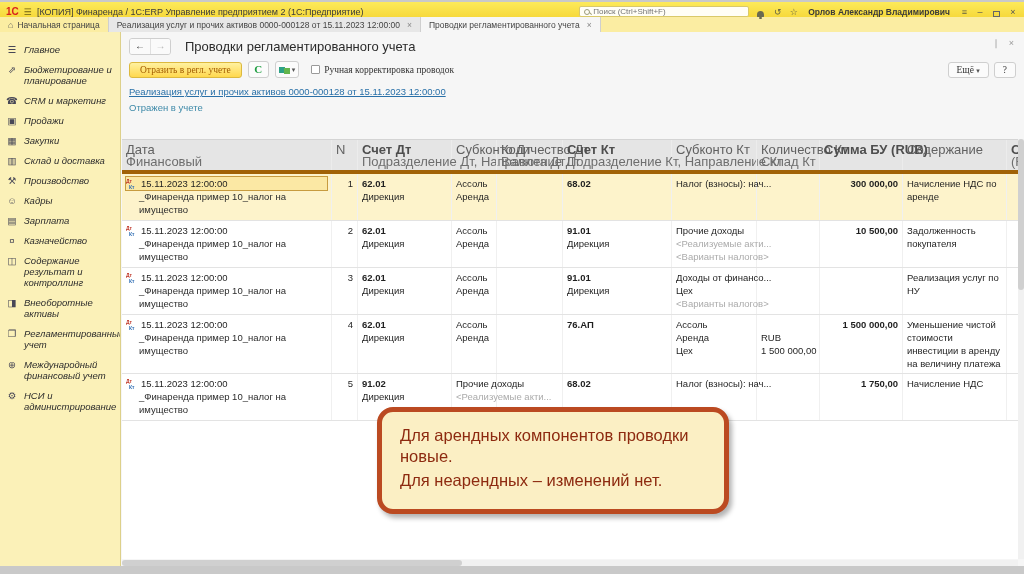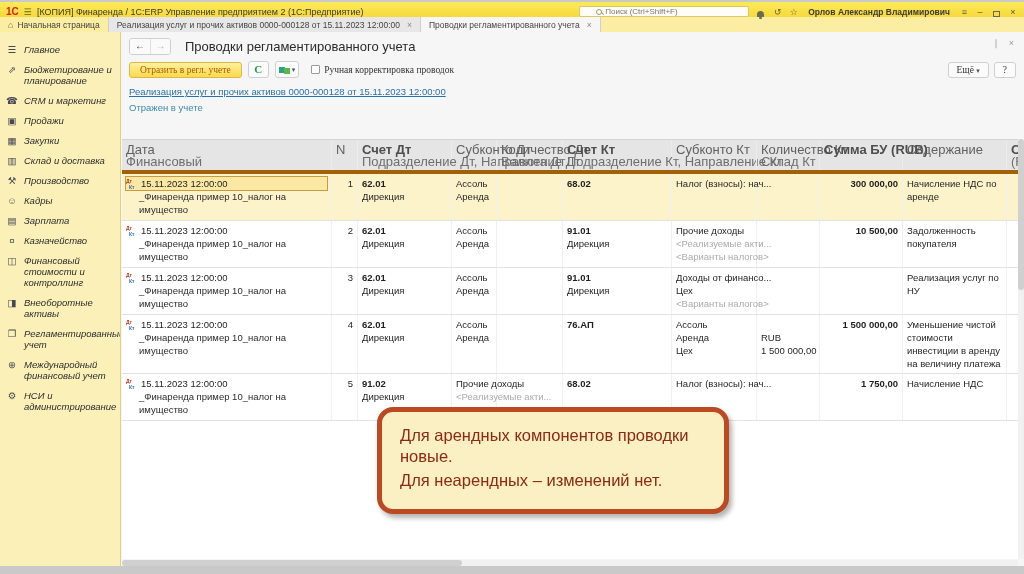--- a/index.html
+++ b/index.html
@@ -8,21 +8,21 @@
   .app { position:absolute; top:2px; left:0; right:0; bottom:8px; display:flex; flex-direction:column;
     background:#f6f6f6; }
 
   
   .titlebar { height:15px; flex:0 0 15px; background:linear-gradient(#fdea5a,#f6d93c);
     display:flex; align-items:flex-end; gap:5px; padding:0 6px; font-size:9px; color:#3a3a3a; }
   .logo { color:#d8231d; font-weight:bold; font-size:10px; letter-spacing:0; }
   .burger { color:#6b5c14; font-size:9px; }
   .win-title { white-space:nowrap; overflow:hidden; }
   .searchbox { margin-left:auto; width:170px; height:11px; background:#fffef6; border:1px solid #d9c96a;
-    border-radius:2px; display:flex; align-items:center; gap:3px; padding:0 16px; }
+    border-radius:2px; display:flex; align-items:center; gap:3px; padding:0 4px; }
   .searchbox input { border:none; outline:none; background:transparent; font-size:8px; color:#999;
     width:100%; font-family:"Liberation Sans",sans-serif; }
   .mag { width:6px; height:6px; border:1.3px solid #9b9b7a; border-radius:50%; position:relative; flex:0 0 6px;}
   .mag::after { content:""; position:absolute; width:3px; height:1.3px; background:#9b9b7a;
     transform:rotate(45deg); right:-2.5px; bottom:-1px; }
   .tb-ico { color:#5c5c44; font-size:9px; line-height:9px; width:11px; text-align:center; }
   .bell { width:7px; height:6px; background:#6a6a50; border-radius:4px 4px 1px 1px; position:relative; margin:0 3px;}
   .bell::after { content:""; position:absolute; left:2.2px; bottom:-2px; width:2.2px; height:2.2px;
     border-radius:50%; background:#6a6a50; }
   .user-name { font-size:8.5px; color:#3a3a3a; margin:0 4px; white-space:nowrap;font-weight:bold; }
@@ -193,21 +193,21 @@
           <div class="side-item">
             <div class="side-ico">▤</div>
             <div class="side-label">Зарплата</div>
           </div>
           <div class="side-item">
             <div class="side-ico">¤</div>
             <div class="side-label">Казначейство</div>
           </div>
           <div class="side-item">
             <div class="side-ico">◫</div>
-            <div class="side-label">Финансовый стоимости и контроллинг</div>
+            <div class="side-label">Содержание результат и контроллинг</div>
           </div>
           <div class="side-item">
             <div class="side-ico">◨</div>
             <div class="side-label">Внеоборотные активы</div>
           </div>
           <div class="side-item">
             <div class="side-ico">❐</div>
             <div class="side-label">Регламентированный учет</div>
           </div>
           <div class="side-item">

